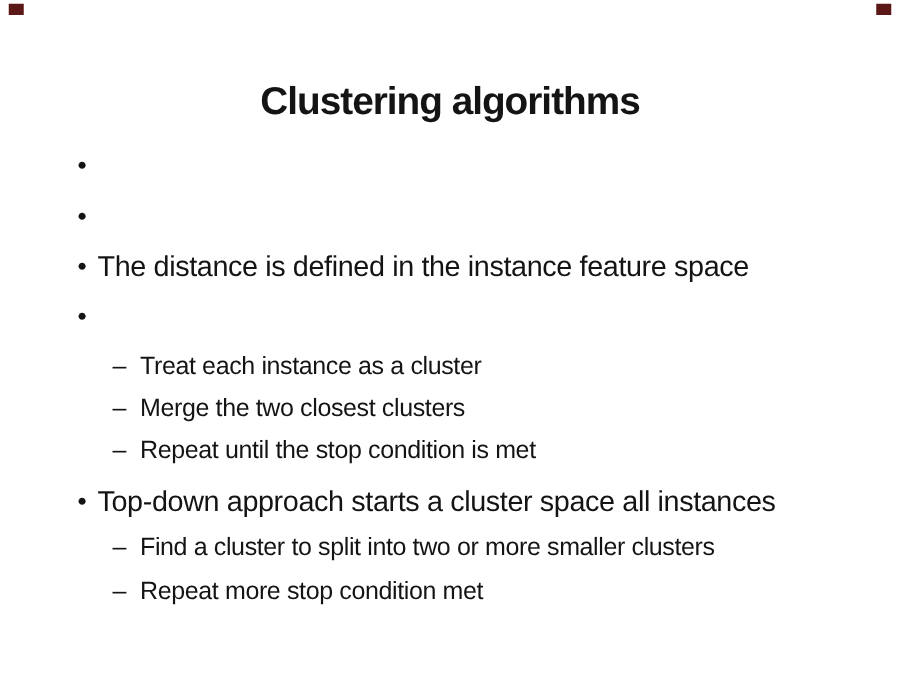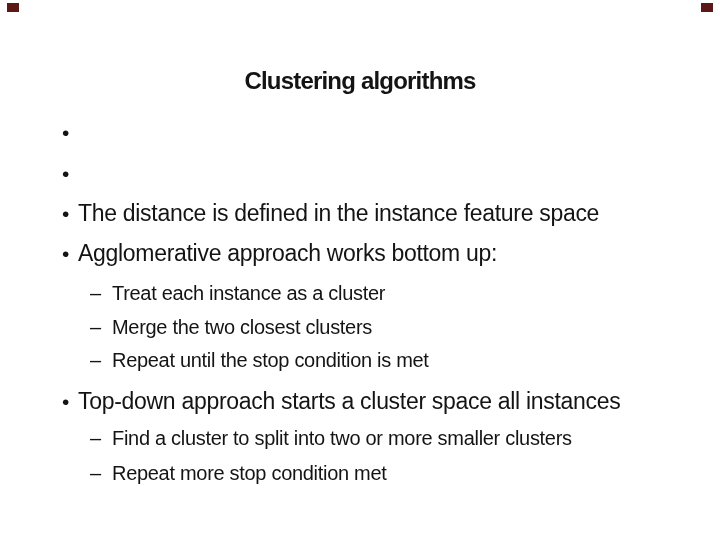--- a/index.html
+++ b/index.html
@@ -28,21 +28,21 @@
     top: 3px;
   }
   .corner-mark.left  { left: 7px; }
   .corner-mark.right { left: 701px; }
   .title {
     margin: 0;
     padding-top: 58px;
     height: 45px;
     line-height: 45px;
     text-align: center;
-    font-size: 24px;
+    font-size: 31px;
     font-weight: bold;
     letter-spacing: -0.8px;
     color: #141414;
   }
   .content {
     margin: 0;
     padding: 0;
   }
   .row {
     display: flex;
@@ -100,21 +100,20 @@
       <span class="marker">•</span>
     </div>
 
     <div class="row l1 mt5">
       <span class="marker">•</span>
       <span class="text">The distance is defined in the instance feature space</span>
     </div>
 
     <div class="row l1 mt5">
       <span class="marker">•</span>
-      <span class="text">Agglomerative approach works bottom up:</span>
     </div>
 
     <div class="row l2 mt10">
       <span class="marker">–</span>
       <span class="text">Treat each instance as a cluster</span>
     </div>
 
     <div class="row l2 mt10">
       <span class="marker">–</span>
       <span class="text">Merge the two closest clusters</span>

